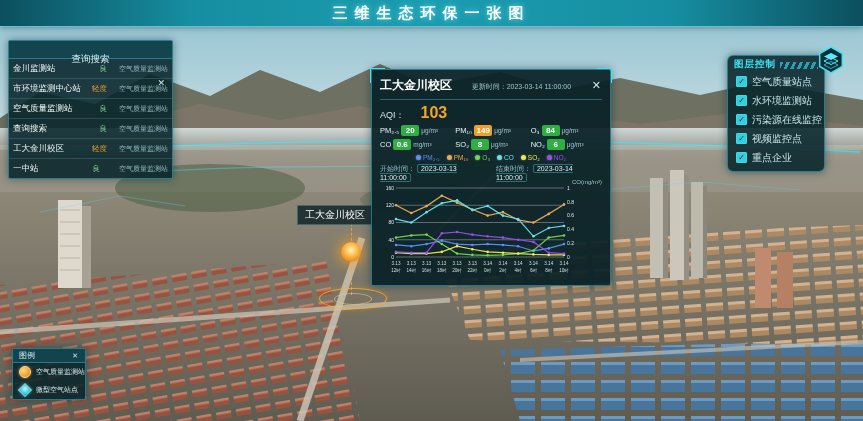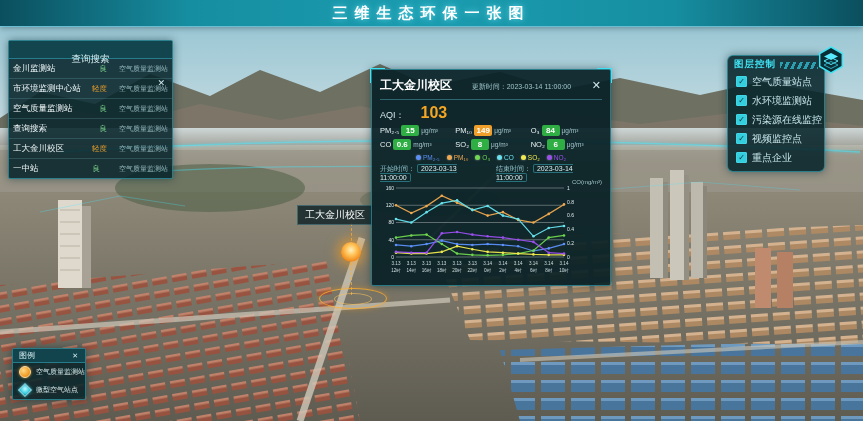--- a/index.html
+++ b/index.html
@@ -240,21 +240,21 @@
       <span class="x" style="font-size:11px;">✕</span>
     </div>
     <div class="pdiv"></div>
     <div class="aqirow">
       <span class="aqilab">AQI：</span>
       <span class="aqival" id="aqiVal" style="color: rgb(245, 166, 35);">103</span>
     </div>
     <div class="pgrid" id="pollGrid">
         <div class="pitem">
           <span class="pname">PM₂.₅</span>
-          <span class="pchip" style="background: rgb(47, 174, 67);">15</span>
+          <span class="pchip" style="background: rgb(47, 174, 67);">20</span>
           <span class="punit">μg/m³</span>
         </div>
         <div class="pitem">
           <span class="pname">PM₁₀</span>
           <span class="pchip" style="background: rgb(240, 160, 42);">149</span>
           <span class="punit">μg/m³</span>
         </div>
         <div class="pitem">
           <span class="pname">O₃</span>
           <span class="pchip" style="background: rgb(47, 174, 67);">84</span>

